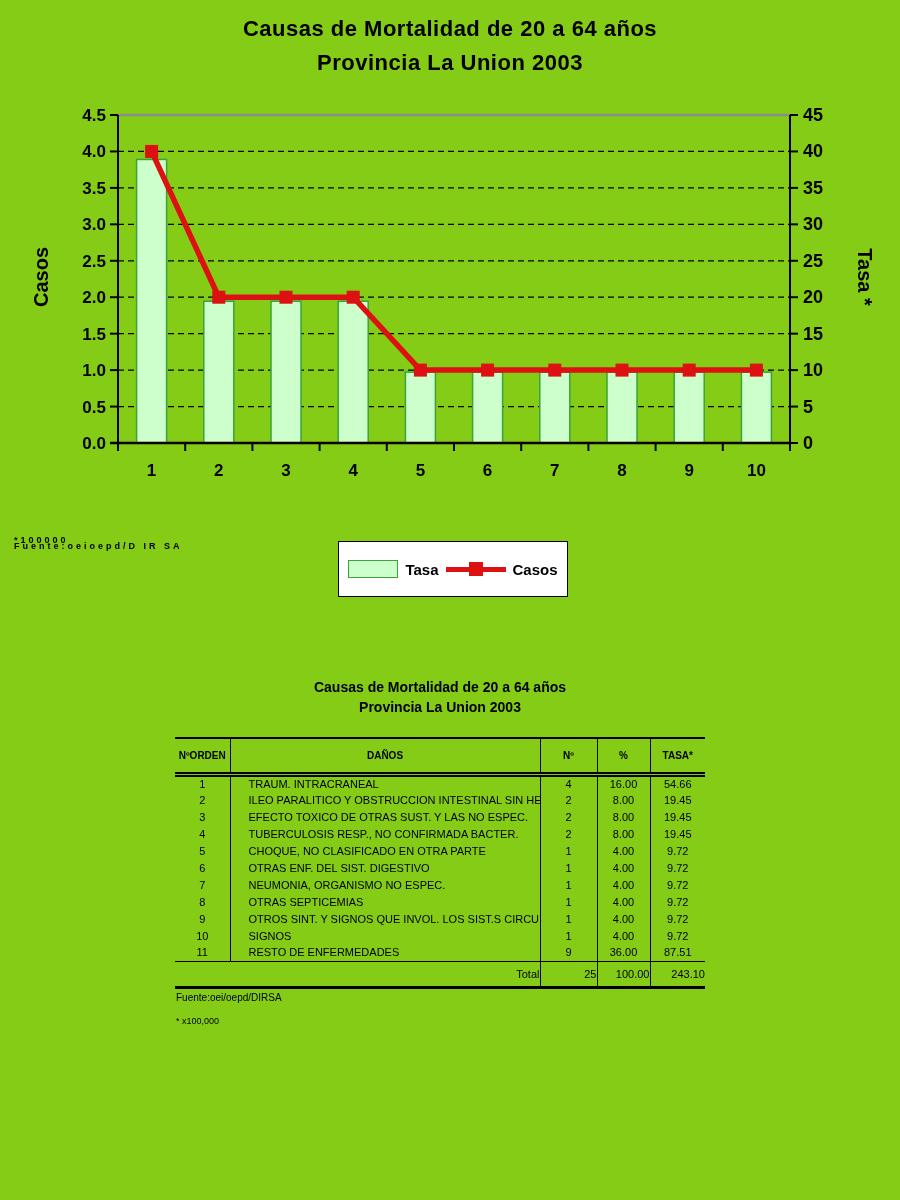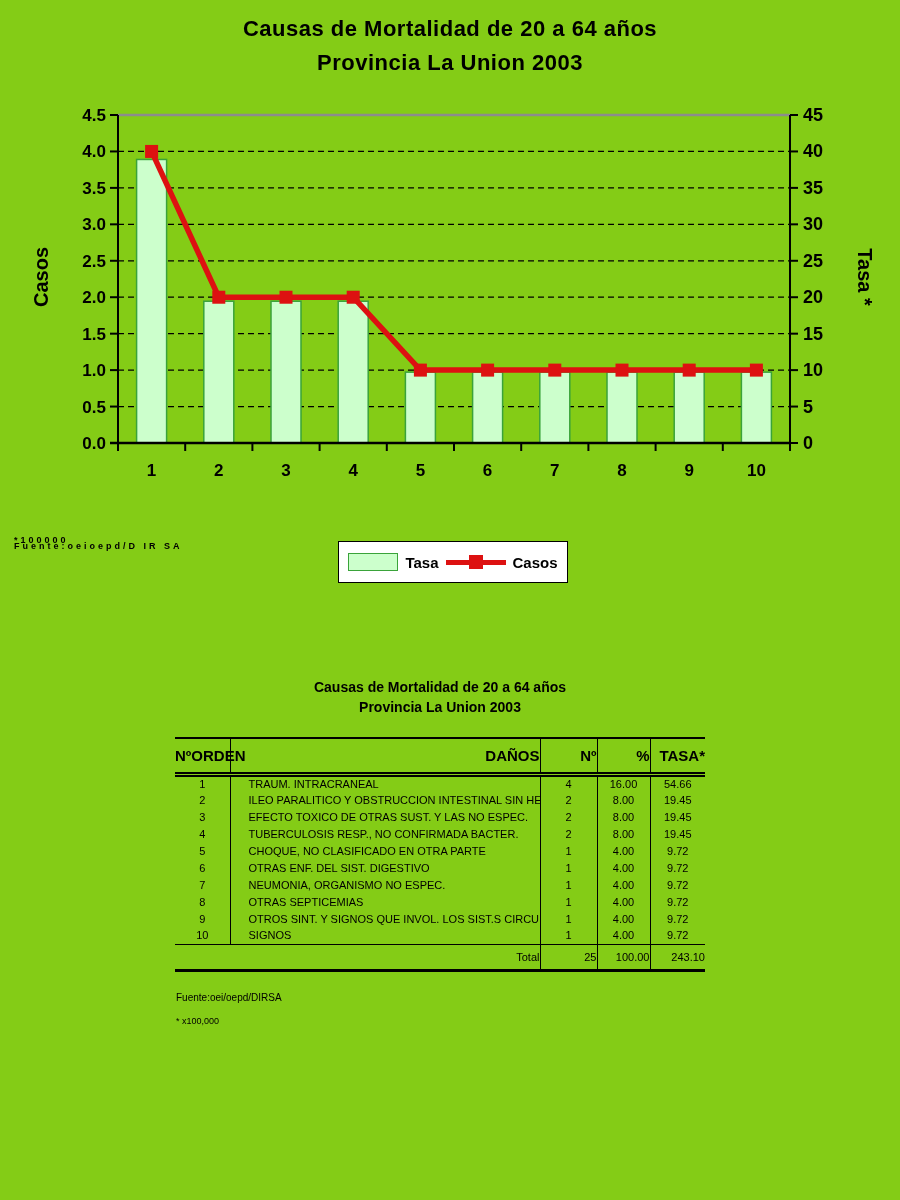--- a/index.html
+++ b/index.html
@@ -16,21 +16,21 @@
   #chart-title-1 { top:16px; }
   #chart-title-2 { top:50px; }
   #chart-svg { position:absolute; left:0; top:95px; }
   .src-small {
     position:absolute; left:14px; font-size:9px; letter-spacing:3px;
     color:#000; font-weight:bold;
   }
   #chart-src-1 { top:541px; }
   #chart-src-2 { top:535px; }
   #legend {
-    position:absolute; left:338px; top:541px; width:230px; height:42px;
+    position:absolute; left:338px; top:541px; width:230px; height:56px;
     border:1px solid #000; background:#fff;
     display:flex; align-items:center; justify-content:center; gap:7px;
   }
   .leg-swatch {
     width:50px; height:18px; background:#ccffcc; border:1.5px solid #3aa33a;
   }
   .leg-label { font-size:15px; font-weight:bold; color:#000; }
   .leg-line {
     width:60px; height:5px; background:#dd1111; position:relative;
   }
@@ -45,21 +45,21 @@
   }
   #tbl-title-1 { top:679px; }
   #tbl-title-2 { top:699px; }
   #data-table {
     position:absolute; left:175px; top:737px; width:530px;
     border-collapse:collapse; table-layout:fixed;
     font-size:11px; color:#000;
   }
   #data-table th {
     border-top:2px solid #000; border-bottom:5px double #000;
-    font-size:15px; font-weight:bold; text-align:right; height:36px;
+    font-size:10px; font-weight:bold; text-align:center; height:36px;
   }
   #data-table th:not(:first-child) { border-left:1px solid #000; }
   #data-table td { height:17px; vertical-align:middle; }
   #data-table tbody td { text-align:center; }
   #data-table tbody td.c-danos {
     text-align:left; padding-left:18px; white-space:nowrap; overflow:hidden;
   }
   #data-table tbody td:not(:first-child) { border-left:1px solid #000; }
   #data-table tbody tr:last-child td { border-bottom:1px solid #000; }
   #data-table tfoot td {
@@ -285,20 +285,27 @@
           <td class="c-pct">4.00</td>
           <td class="c-tasa">9.72</td>
         </tr>
         <tr>
           <td class="c-orden">10</td>
           <td class="c-danos">SIGNOS</td>
           <td class="c-n">1</td>
           <td class="c-pct">4.00</td>
           <td class="c-tasa">9.72</td>
         </tr>
+        <tr>
+          <td class="c-orden">11</td>
+          <td class="c-danos">RESTO DE ENFERMEDADES</td>
+          <td class="c-n">9</td>
+          <td class="c-pct">36.00</td>
+          <td class="c-tasa">87.51</td>
+        </tr>
       </tbody>
     <tfoot>
       <tr>
         <td colspan="2">Total</td>
         <td class="t-num">25</td>
         <td class="t-num">100.00</td>
         <td class="t-num">243.10</td>
       </tr>
     </tfoot>
   </table>

